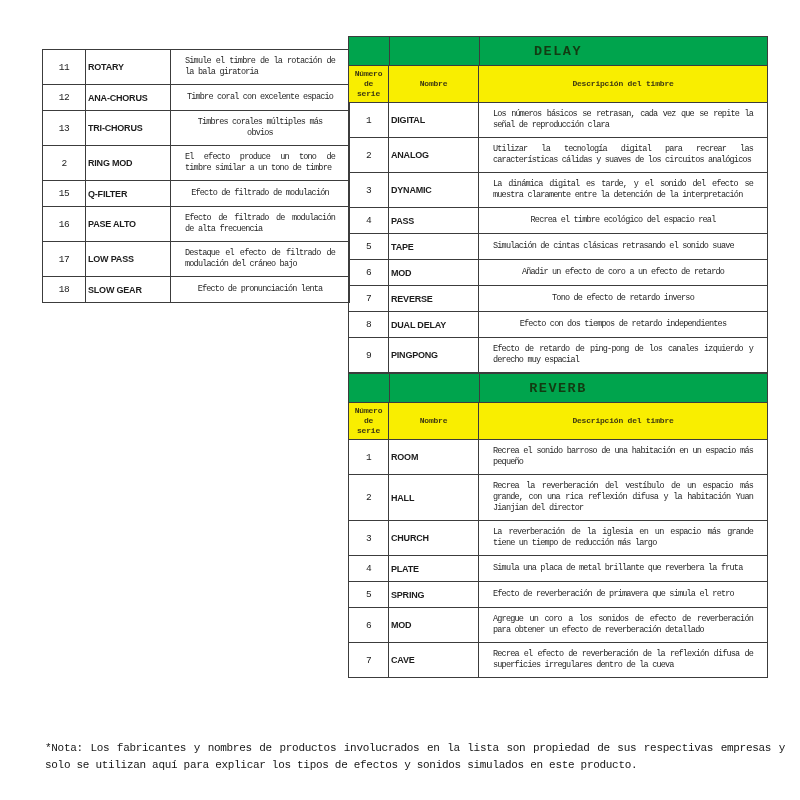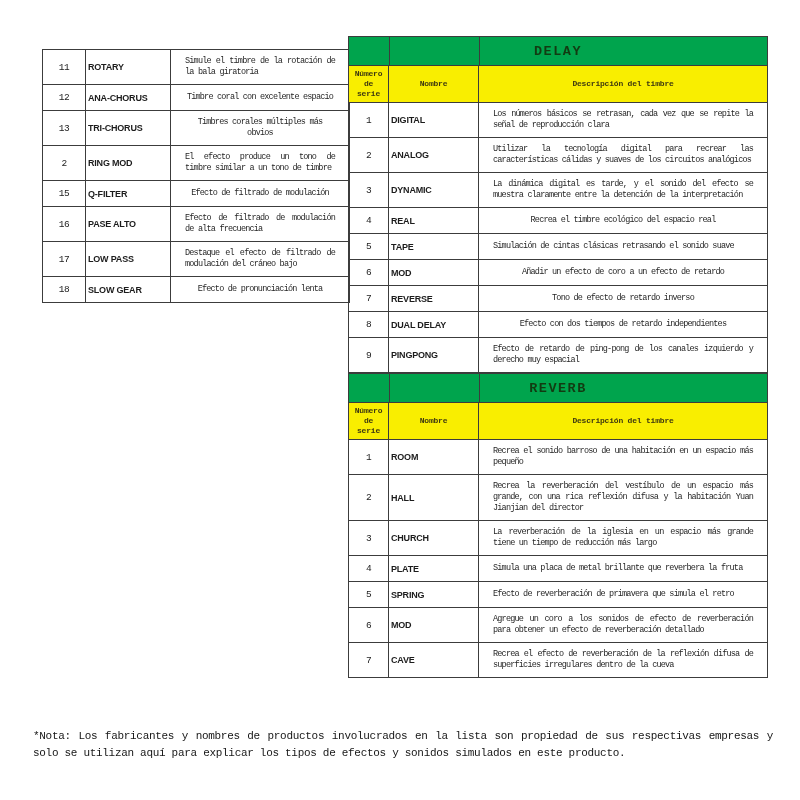--- a/index.html
+++ b/index.html
@@ -59,21 +59,21 @@
   }
   td.desc{
     font-size:8.5px;letter-spacing:-0.8px;line-height:11px;
     padding:6px 14px;color:#262626;text-align:center;
   }
   td.desc .t{display:block;}
   td.desc.long{text-align:justify;text-align-last:left;}
 
   
   .note{
-    position:absolute;left:33px;top:728px;width:740px;margin:0;
+    position:absolute;left:33px;top:728px;width:740px;margin:12px;
     font-size:11px;line-height:17px;letter-spacing:-0.3px;
     color:#161616;text-align:justify;
   }
 </style>
 </head>
 <body>
 
 <div class="page">
 
   <div class="left-wrap">
@@ -196,21 +196,21 @@
           <tr>
             <td class="num">3</td>
             <td class="name">DYNAMIC</td>
             <td class="desc long">
               <span class="t">La dinámica digital es tarde, y el sonido del efecto se muestra claramente entre la detención de la interpretación</span>
             </td>
           </tr>
 
           <tr>
             <td class="num">4</td>
-            <td class="name">REAL</td>
+            <td class="name">PASS</td>
             <td class="desc">
               <span class="t">Recrea el timbre ecológico del espacio real</span>
             </td>
           </tr>
 
           <tr>
             <td class="num">5</td>
             <td class="name">TAPE</td>
             <td class="desc long">
               <span class="t">Simulación de cintas clásicas retrasando el sonido suave</span>

